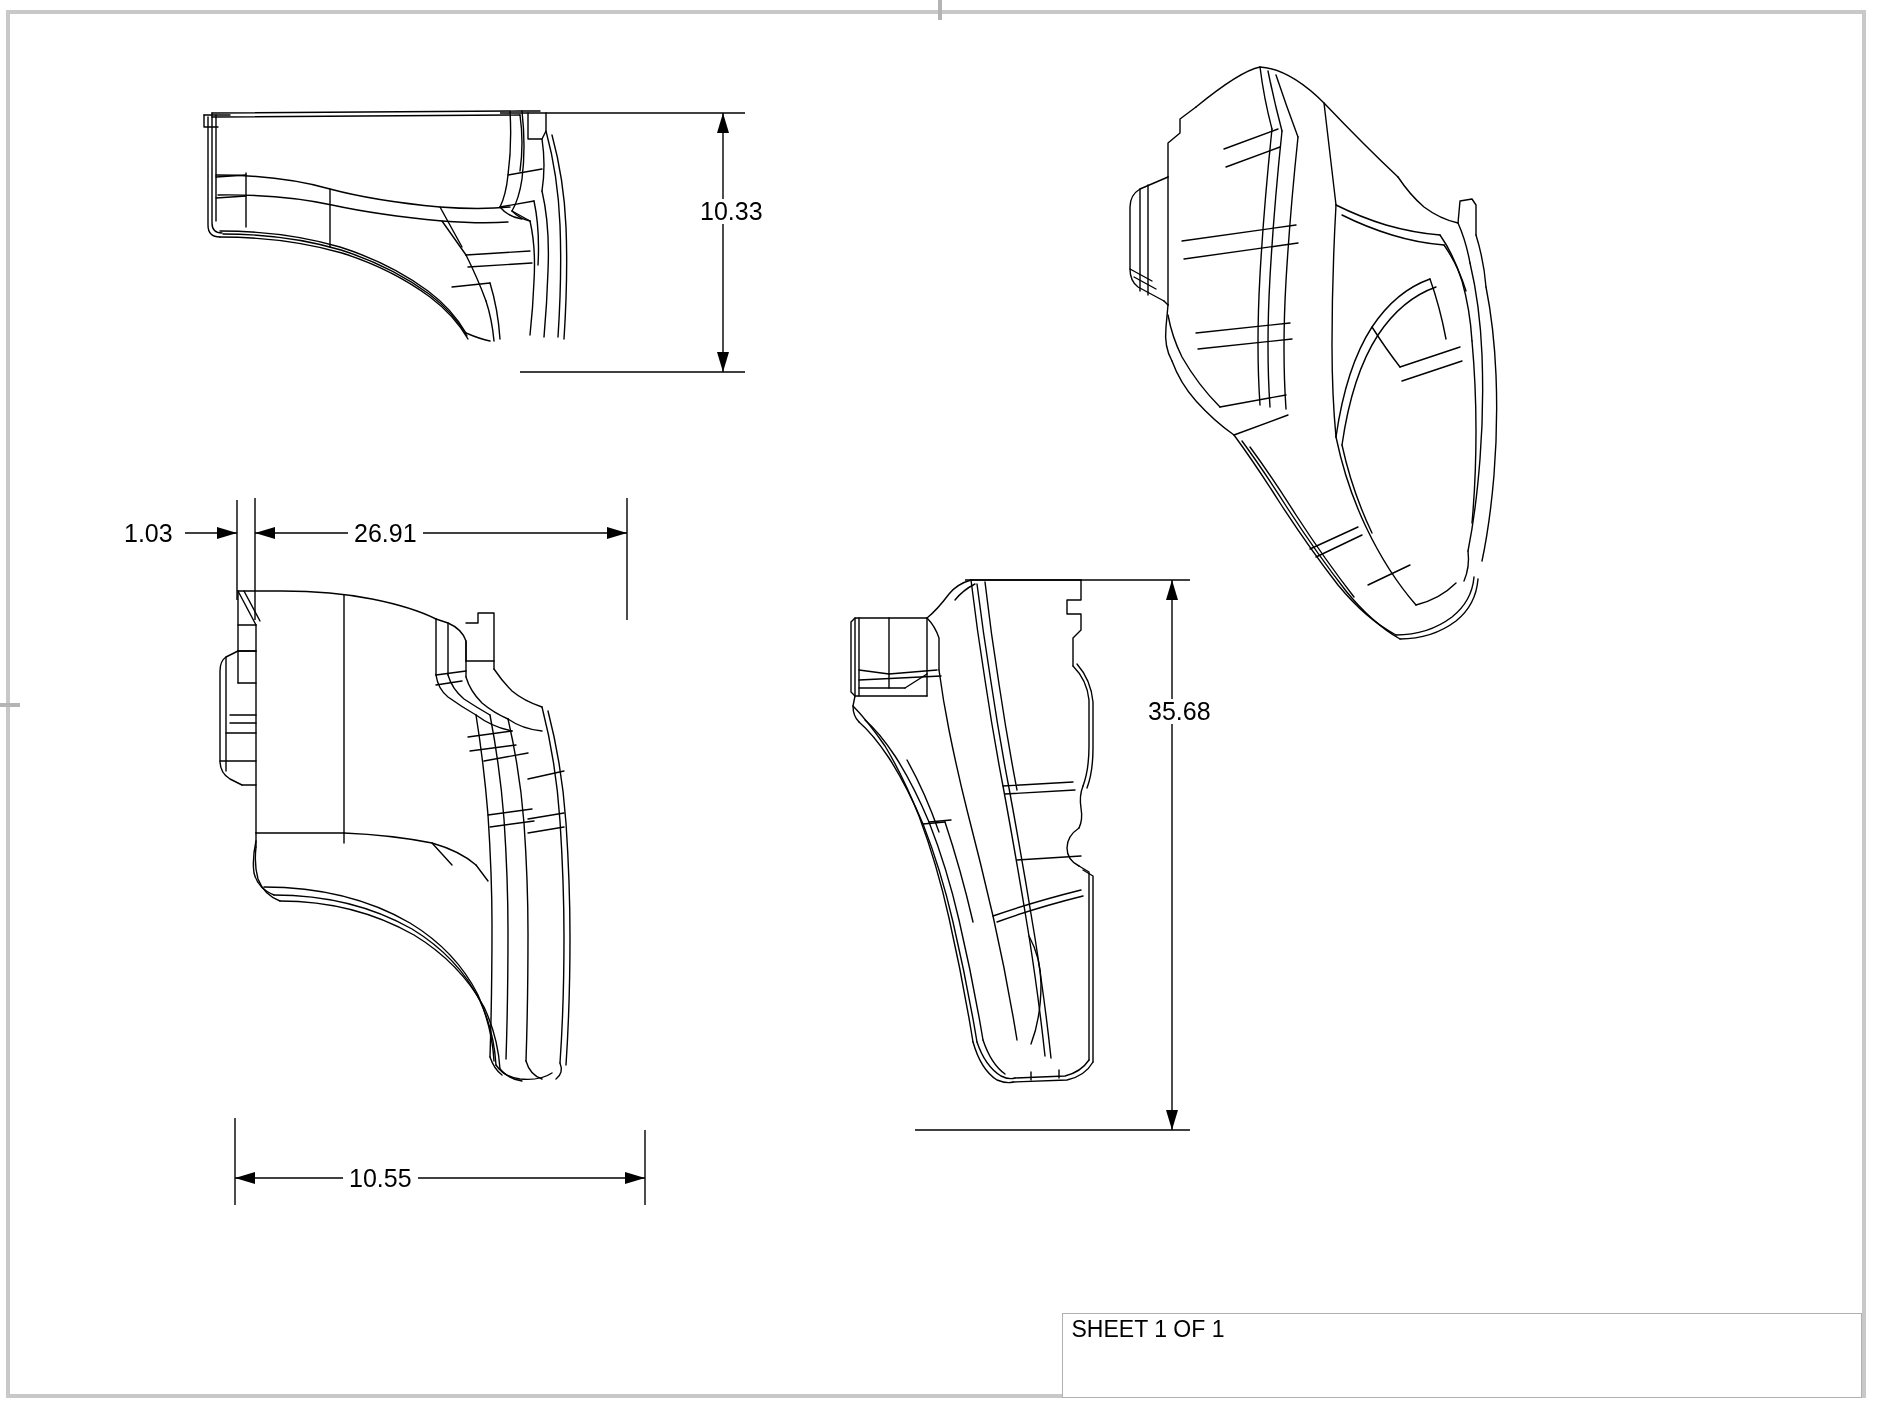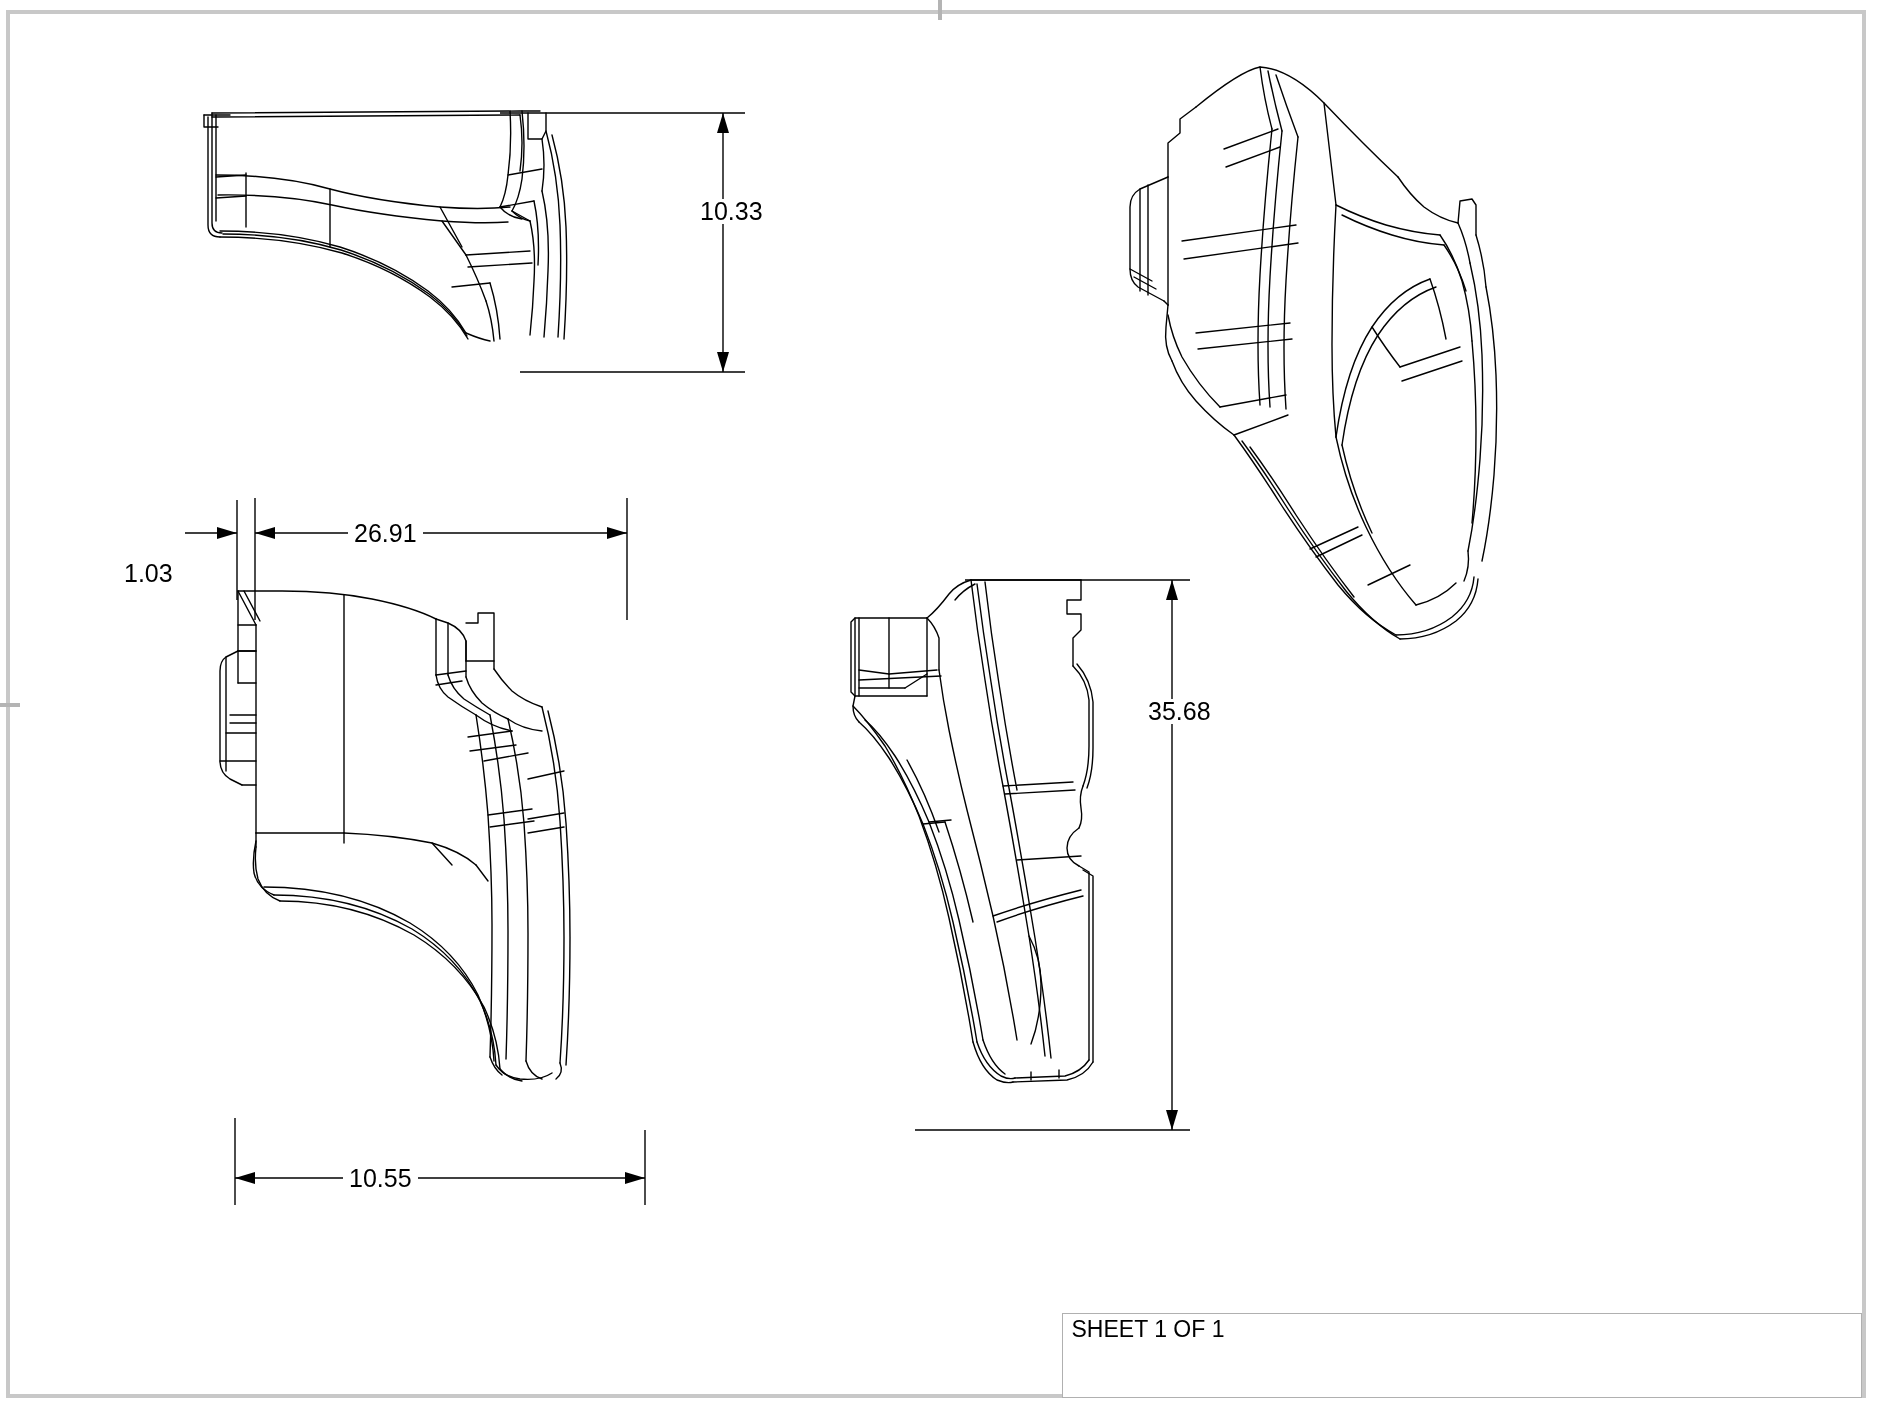--- a/index.html
+++ b/index.html
@@ -442,21 +442,21 @@
       <polygon points="645,1178 625,1172 625,1184" fill="#000" stroke="none"></polygon>
 
       <line x1="965" y1="580" x2="1190" y2="580"></line>
       <line x1="915" y1="1130" x2="1190" y2="1130"></line>
       <line x1="1172" y1="580" x2="1172" y2="1130"></line>
       <polygon points="1172,580 1166,600 1178,600" fill="#000" stroke="none"></polygon>
       <polygon points="1172,1130 1166,1110 1178,1110" fill="#000" stroke="none"></polygon>
     </svg>
 
     <span class="dim-text" style="left:694px; top:199px;">10.33</span>
-    <span class="dim-text" style="left:118px; top:521px;margin-top:40px;">1.03</span>
+    <span class="dim-text" style="left:118px; top:521px;">1.03</span>
     <span class="dim-text" style="left:348px; top:521px;">26.91</span>
     <span class="dim-text" style="left:343px; top:1166px;">10.55</span>
     <span class="dim-text" style="left:1142px; top:699px;">35.68</span>
   </div>
 
   <div class="title-block">
     <div class="tb-row2">
       <div class="tb-sheet">SHEET 1 OF 1</div>
     </div>
   </div>

